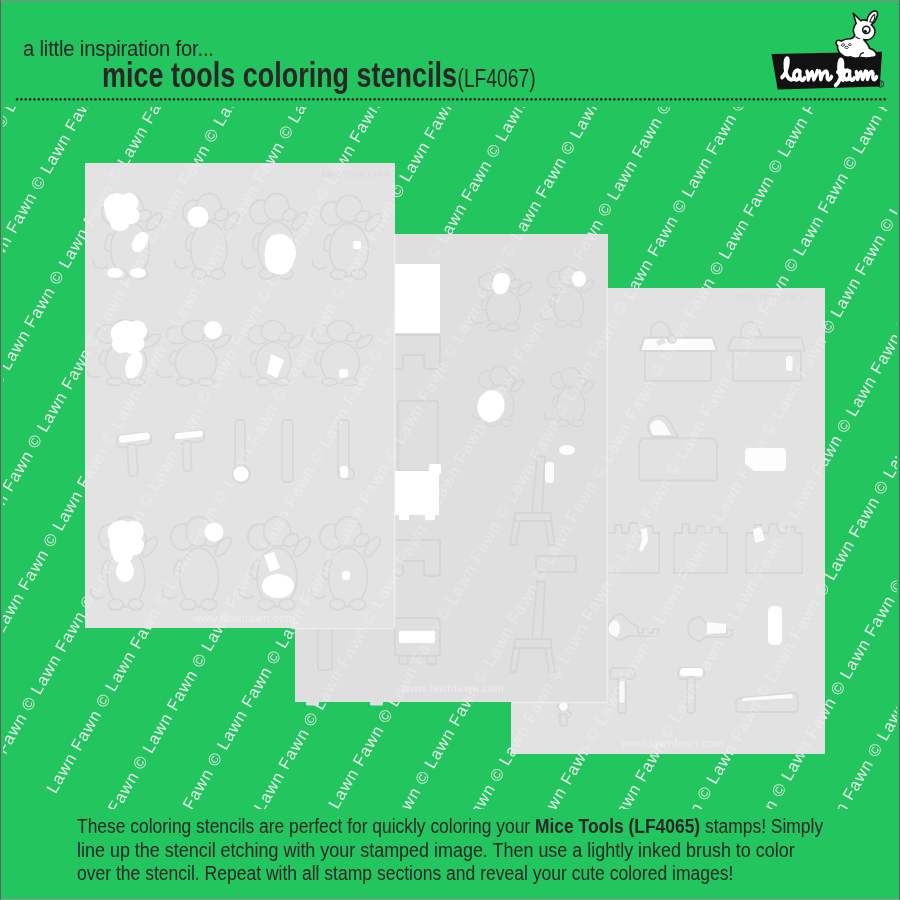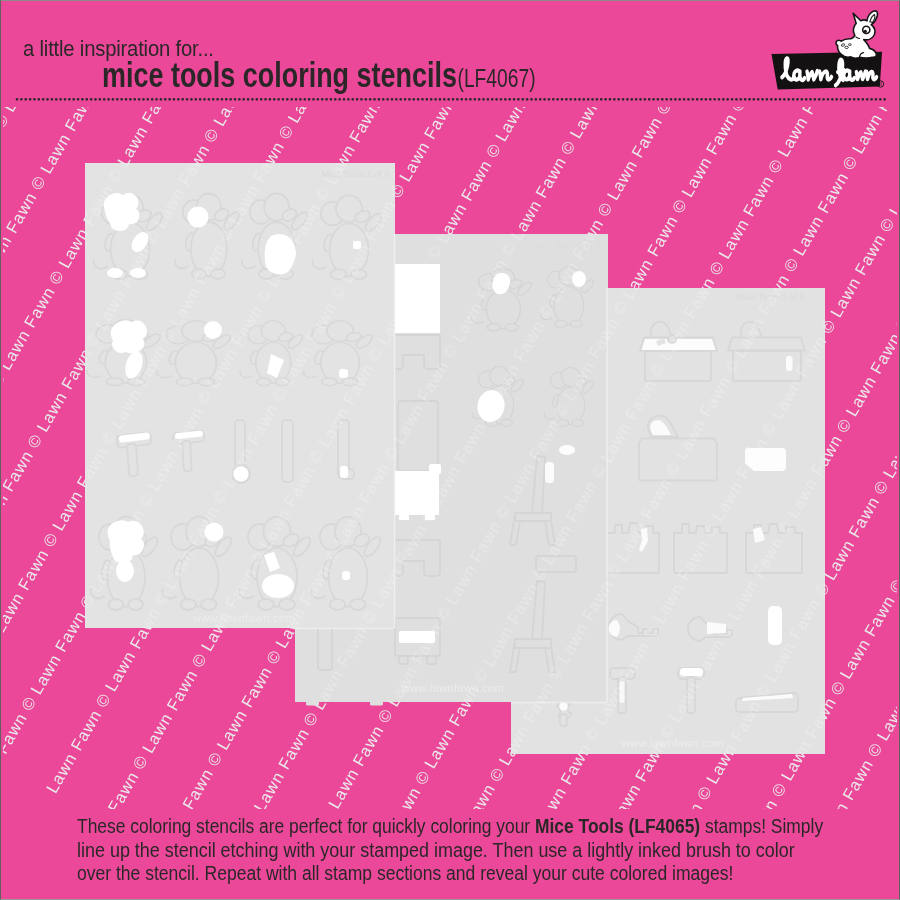--- a/index.html
+++ b/index.html
@@ -1,17 +1,17 @@
 <!DOCTYPE html>
 <html><head>
 <meta charset="utf-8">
 <style>
   html,body{margin:0;padding:0;background:#fff;}
   #page{position:relative;width:898px;height:898px;border:1px solid;border-color:#8a8a8a #606060 #989898 #606060;
-        font-family:"Liberation Sans", sans-serif;overflow:hidden;background:#ec4899;}
+        font-family:"Liberation Sans", sans-serif;overflow:hidden;background:#22c55e;}
   .abs{position:absolute;}
 </style>
 </head>
 <body>
 
 <div id="page">
   <svg class="abs" style="left:0;top:0" width="898" height="898" viewBox="0 0 898 898">
     <defs>
       <g id="wmrow">
         <text x="0" y="0" font-size="16.5" letter-spacing="1">Lawn Fawn © Lawn Fawn © Lawn Fawn © Lawn Fawn © Lawn Fawn © Lawn Fawn © Lawn Fawn © Lawn Fawn © Lawn Fawn © Lawn Fawn © Lawn Fawn © Lawn Fawn ©</text>

